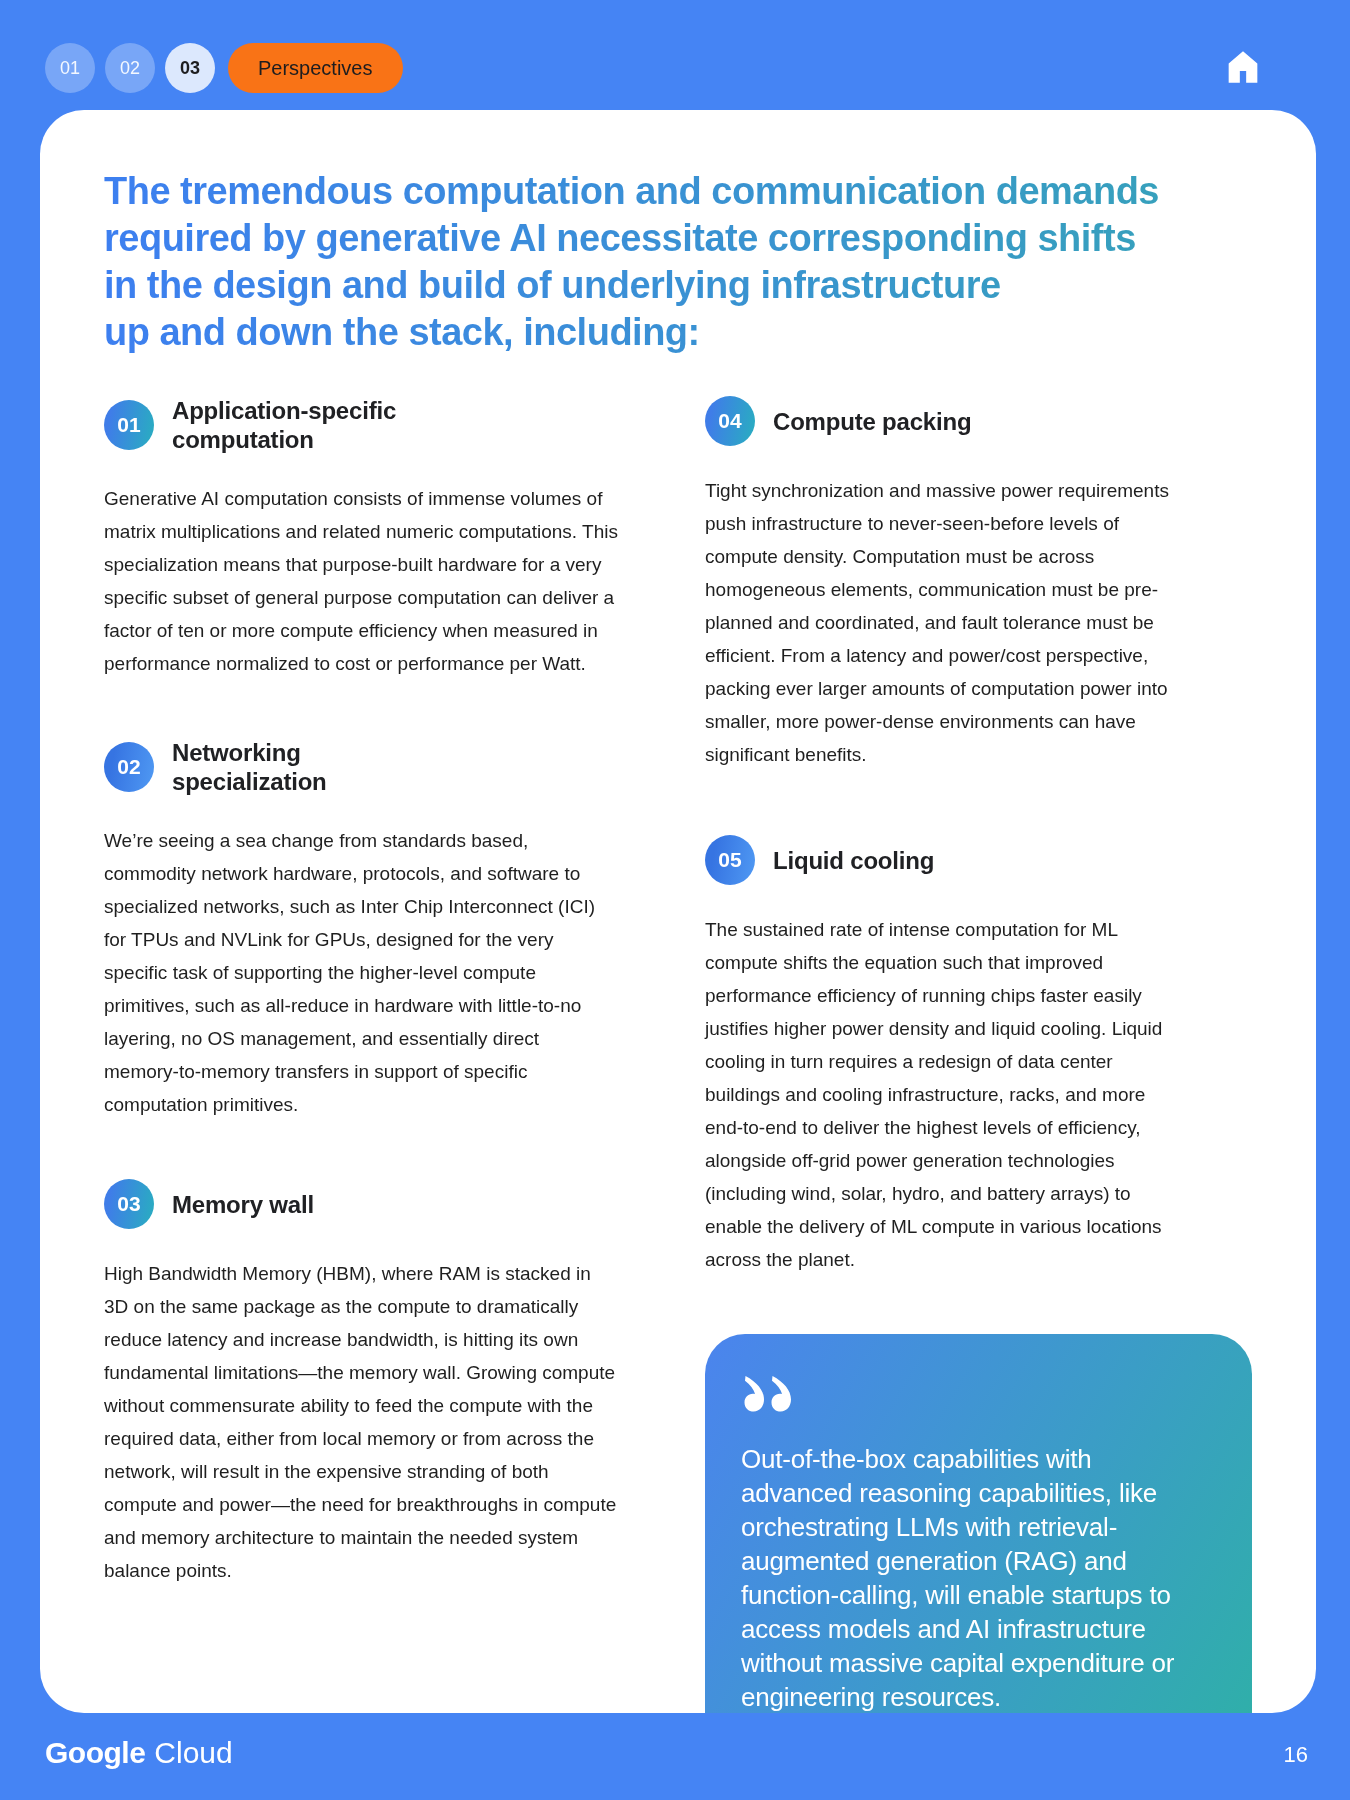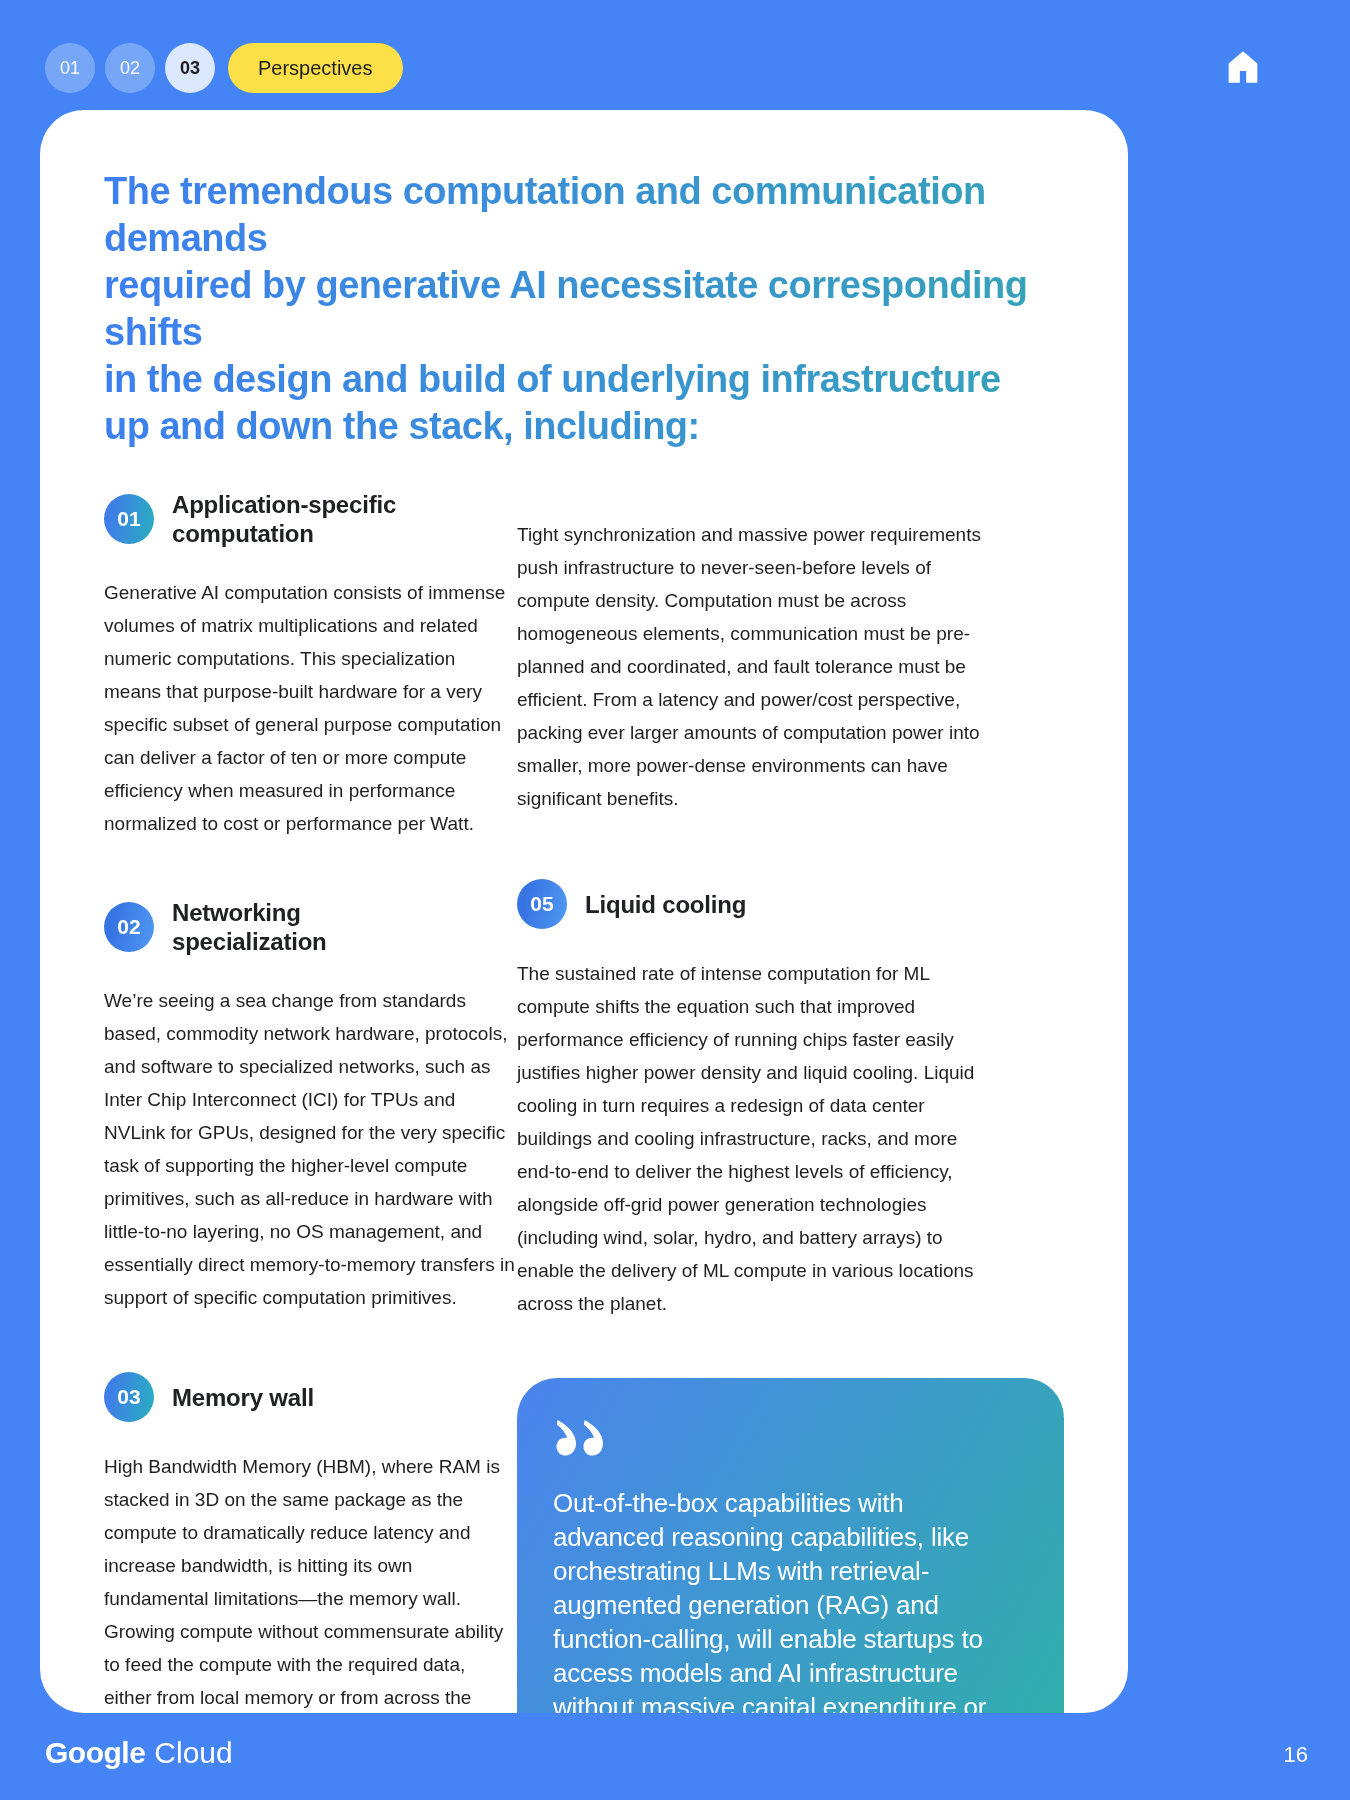--- a/index.html
+++ b/index.html
@@ -12,28 +12,28 @@
   
   .topbar{position:absolute;top:43px;left:45px;right:40px;height:50px;display:flex;align-items:center;}
   .step{
     width:50px;height:50px;border-radius:50%;
     display:flex;align-items:center;justify-content:center;
     font-size:18px;font-weight:500;color:rgba(255,255,255,0.92);
     background:rgba(255,255,255,0.28);margin-right:10px;cursor:pointer;
   }
   .step.active{background:#dce8fd;color:#1d1d1f;font-weight:600;}
   .pill{
-    height:50px;border-radius:26px;background:#fde047;color:#1d1d1f;
+    height:50px;border-radius:26px;background:#f97316;color:#1d1d1f;
     display:flex;align-items:center;padding:0 30px;font-size:20px;font-weight:500;
     margin-left:3px;cursor:pointer;
   }
   .home{position:absolute;right:44px;top:1px;width:46px;height:46px;display:flex;align-items:center;justify-content:center;cursor:pointer;}
   
   .card{
-    position:absolute;left:40px;top:110px;width:1088px;height:1603px;
+    position:absolute;left:40px;top:110px;width:1276px;height:1603px;
     background:#ffffff;border-radius:44px;box-sizing:border-box;
     padding:58px 64px 0 64px;overflow:hidden;
   }
   .heading{
     margin:0 0 40px 0;
     font-size:38px;line-height:47px;font-weight:700;letter-spacing:-0.5px;
     white-space:pre-line;
     background:linear-gradient(90deg,#3d7ff0 0%,#36a3b8 100%);
     -webkit-background-clip:text;background-clip:text;
     -webkit-text-fill-color:transparent;color:transparent;
@@ -130,20 +130,24 @@
             <div class="sec-title">Memory wall</div>
           </div>
           <div class="sec-body">High Bandwidth Memory (HBM), where RAM is stacked in 3D on the same package as the compute to dramatically reduce latency and increase bandwidth, is hitting its own fundamental limitations—the memory wall. Growing compute without commensurate ability to feed the compute with the required data, either from local memory or from across the network, will result in the expensive stranding of both compute and power—the need for breakthroughs in compute and memory architecture to maintain the needed system balance points.</div>
         </div>
 
       </div>
 
       <div class="col-right">
 
         <div class="section" style="margin-bottom:64px;">
+          <div class="sec-head">
+            <div class="badge grad-teal">04</div>
+            <div class="sec-title">Compute packing</div>
+          </div>
           <div class="sec-body">Tight synchronization and massive power requirements push infrastructure to never-seen-before levels of compute density. Computation must be across homogeneous elements, communication must be pre-planned and coordinated, and fault tolerance must be efficient. From a latency and power/cost perspective, packing ever larger amounts of computation power into smaller, more power-dense environments can have significant benefits.</div>
         </div>
 
         <div class="section">
           <div class="sec-head">
             <div class="badge grad-blue">05</div>
             <div class="sec-title">Liquid cooling</div>
           </div>
           <div class="sec-body">The sustained rate of intense computation for ML compute shifts the equation such that improved performance efficiency of running chips faster easily justifies higher power density and liquid cooling. Liquid cooling in turn requires a redesign of data center buildings and cooling infrastructure, racks, and more end-to-end to deliver the highest levels of efficiency, alongside off-grid power generation technologies (including wind, solar, hydro, and battery arrays) to enable the delivery of ML compute in various locations across the planet.</div>
         </div>

